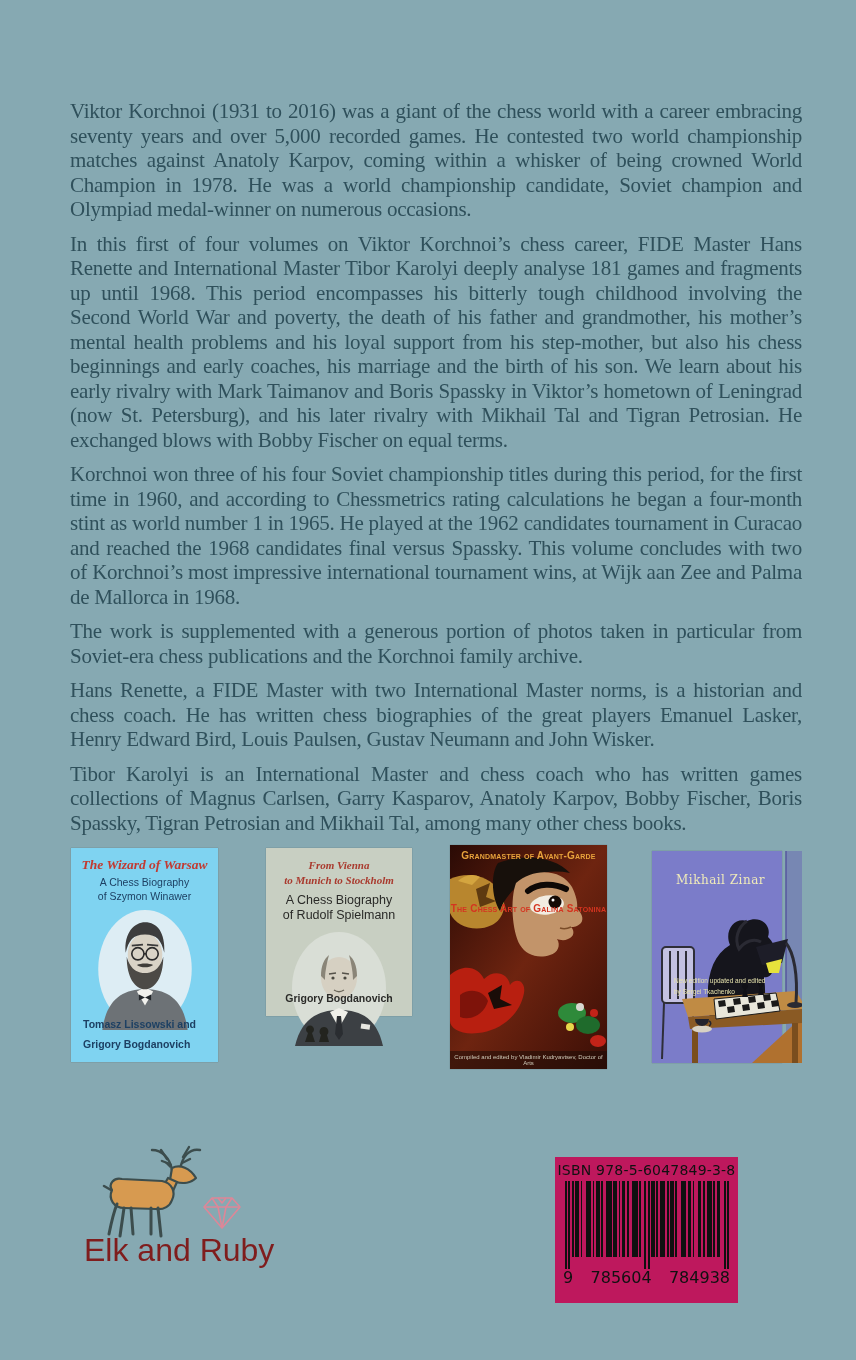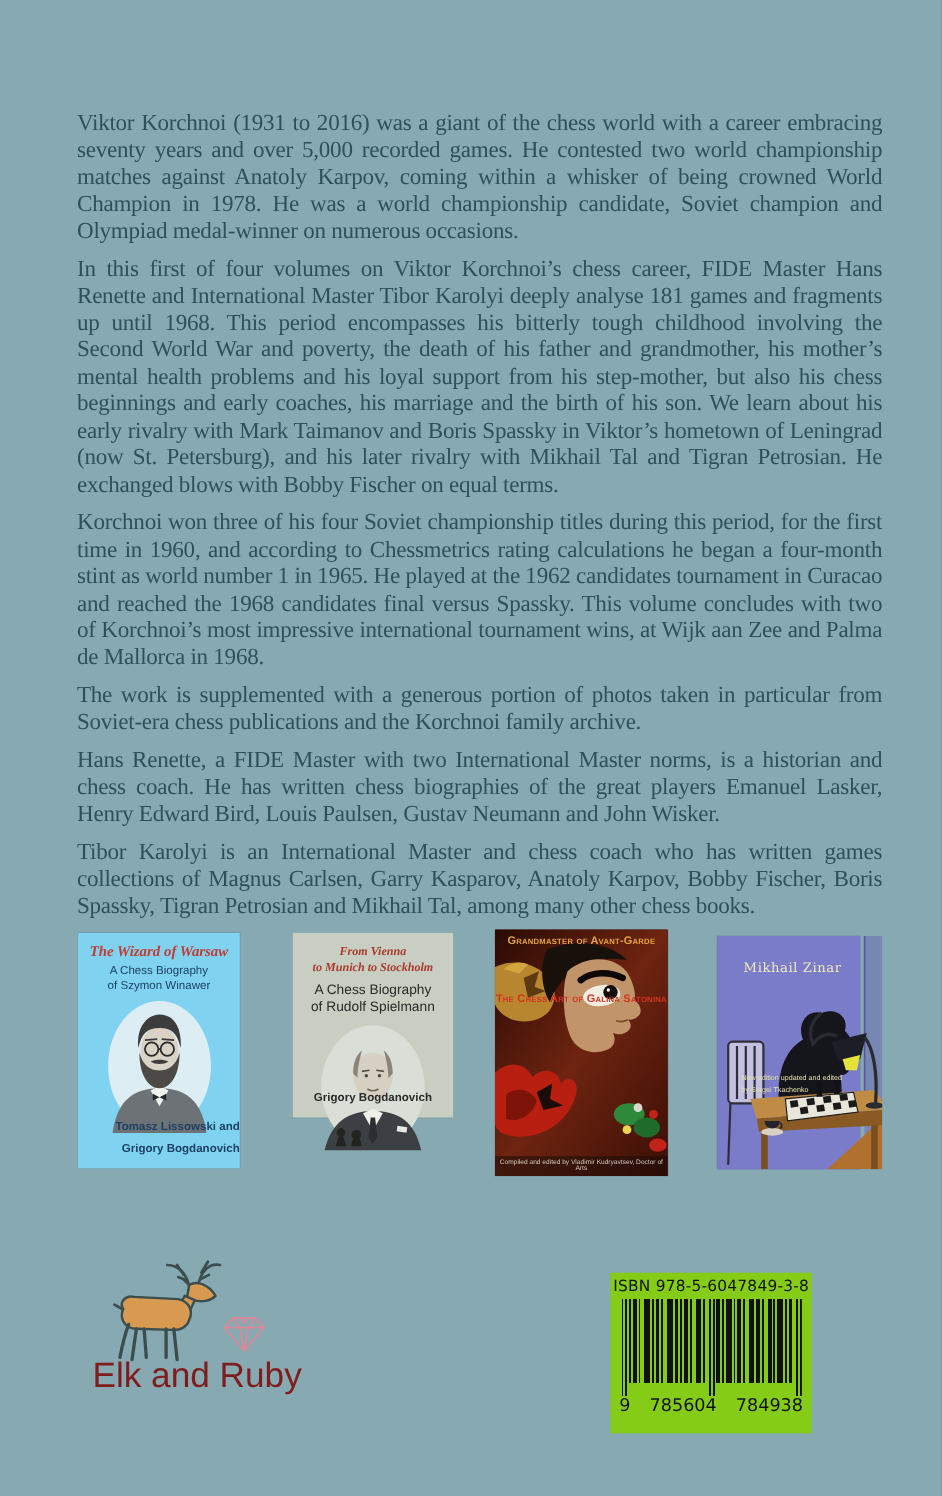--- a/index.html
+++ b/index.html
@@ -16,23 +16,23 @@
   .book1{left:71px;top:848px;width:147px;height:214px;background:#7fd3f1;}
   .book2{left:266px;top:848px;width:146px;height:168px;background:#c8cfc2;}
   .book3{left:450px;top:845px;width:157px;height:224px;background:#40100a;}
   .book4{left:652px;top:851px;width:130px;height:212px;background:#7b7cc9;}
 
   .b1-title{margin-top:9px;text-align:center;font-style:italic;font-weight:bold;
             font-size:13.5px;color:#c23a31;}
   .b1-sub{text-align:center;font-family:"Liberation Sans",sans-serif;font-size:10.5px;
           line-height:1.3;color:#1d4063;margin-top:3px;}
   .b1-portrait{display:block;margin:3px auto 0;}
-  .b1-authors{position:absolute;bottom:7px;width:100%;text-align:right;
+  .b1-authors{position:absolute;bottom:7px;width:100%;text-align:left;
               font-family:"Liberation Sans",sans-serif;font-weight:bold;font-size:10.5px;
-              line-height:1.9;color:#1d4063;}
+              line-height:1.9;color:#1d4063;padding-left:12px;}
 
   .b2-title{margin-top:10px;text-align:center;font-style:italic;font-weight:bold;
             font-size:11px;line-height:1.35;color:#a93a2e;}
   .b2-sub{text-align:center;font-family:"Liberation Sans",sans-serif;font-size:12.5px;
           line-height:1.25;color:#2a2a28;margin-top:5px;}
   .b2-portrait{display:block;margin:4px auto 0;}
   .b2-author{position:absolute;bottom:12px;width:100%;text-align:center;
              font-family:"Liberation Sans",sans-serif;font-weight:bold;font-size:10.5px;color:#2a2a28;}
 
   .b3-art{position:absolute;inset:0;}
@@ -52,21 +52,21 @@
   .b4-note{position:absolute;top:124px;left:22px;font-size:6.5px;line-height:1.7;
            color:#e6e2ad;font-family:"Liberation Sans",sans-serif;}
 
   
   .elk-svg{position:absolute;left:84px;top:1142px;}
   .ruby-svg{position:absolute;left:202px;top:1189px;}
   .logo-text{position:absolute;left:84px;top:1232px;font-family:"Liberation Sans",sans-serif;
              font-size:32px;color:#7f1d1d;}
 
   
-  .barcode{position:absolute;left:555px;top:1157px;width:183px;height:146px;background:#84cc16;}
+  .barcode{position:absolute;left:555px;top:1157px;width:183px;height:146px;background:#be185d;}
   .isbn{margin-top:5px;text-align:center;font-family:"DejaVu Sans",sans-serif;
         font-size:14px;color:#111;letter-spacing:.2px;}
   .bars{display:block;margin:3px auto 0;}
   .digits{display:flex;justify-content:space-between;padding:0 8px;margin-top:-1px;
           font-family:"DejaVu Sans",sans-serif;font-size:16px;color:#111;}
 </style>
 </head>
 <body>
 
 <div class="cover">

